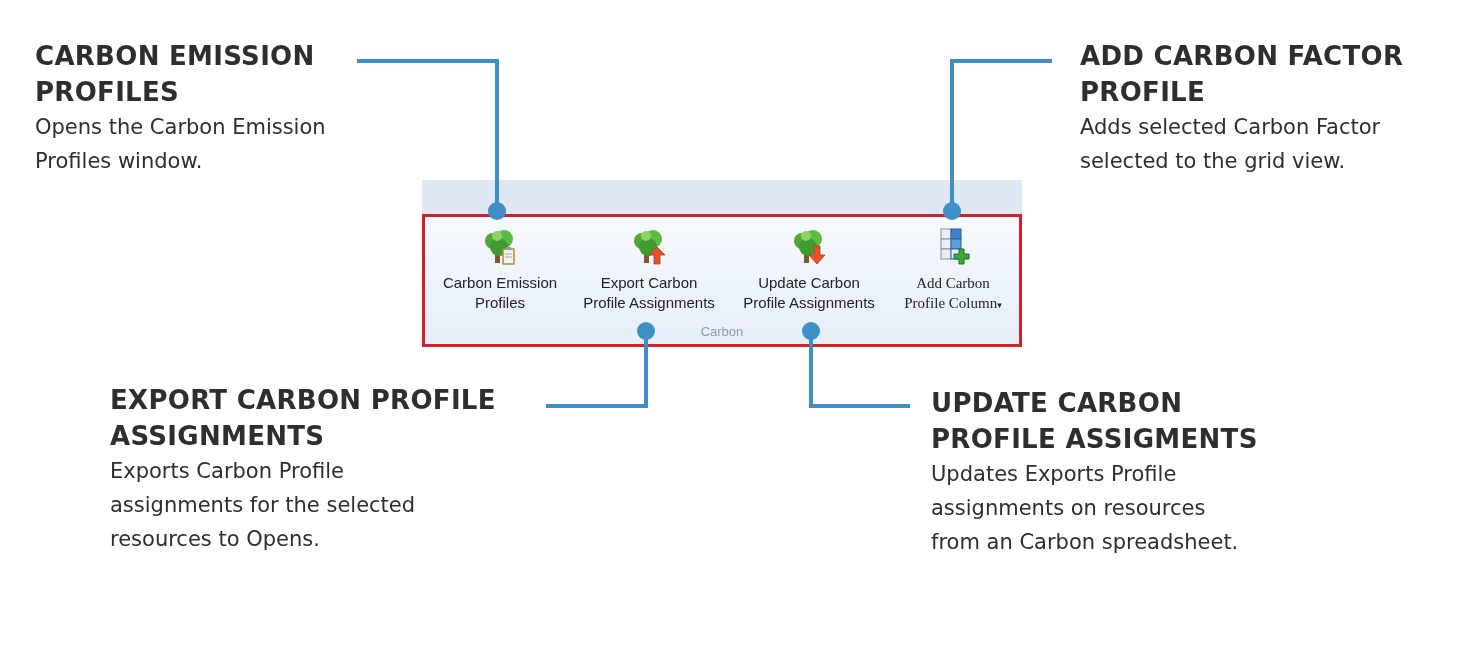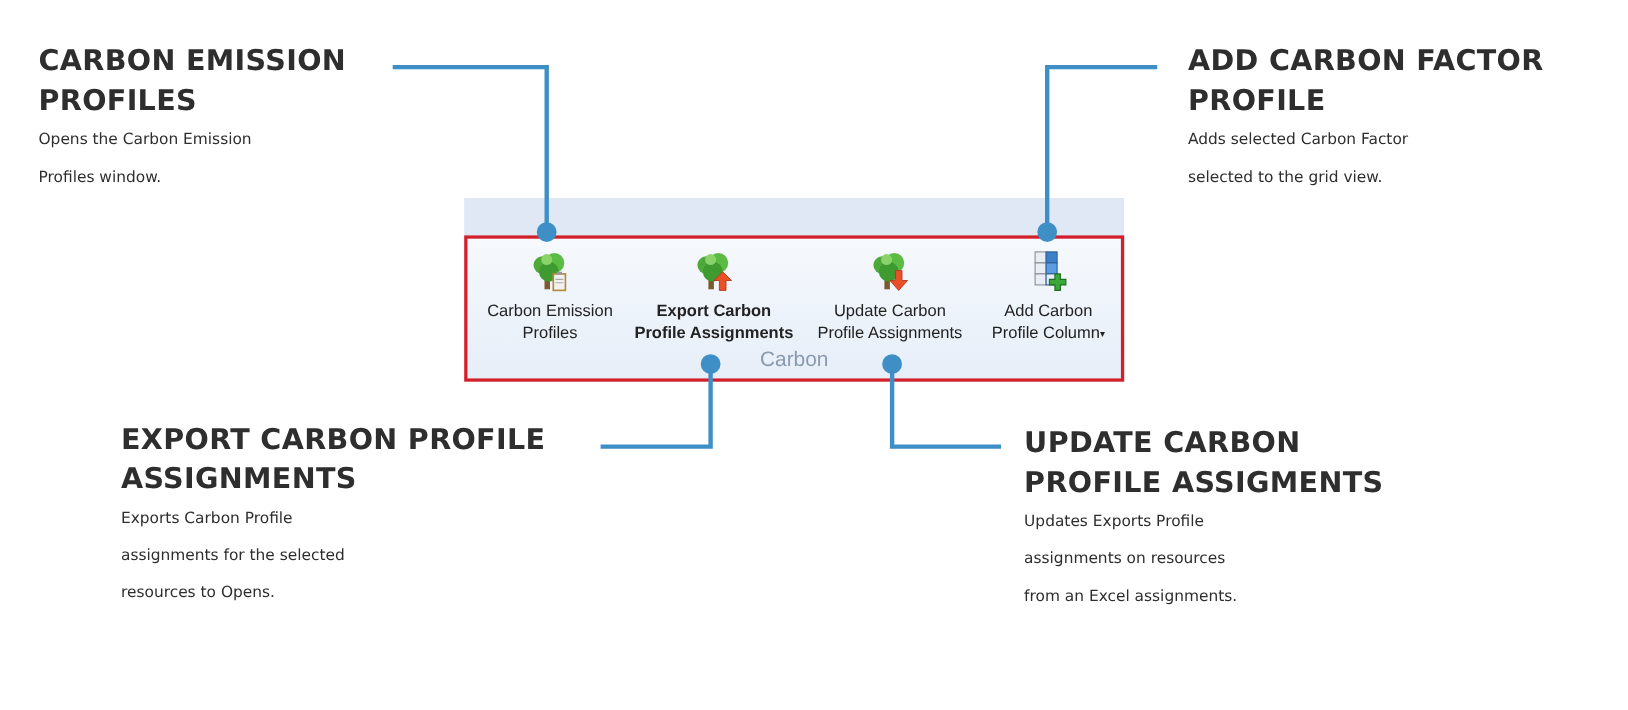--- a/index.html
+++ b/index.html
@@ -1,44 +1,44 @@
 <!DOCTYPE html>
 <html><head>
 <meta charset="utf-8">
 <style>
   html, body { margin:0; padding:0; background:#ffffff; }
   body { width:1480px; height:645px; position:relative; overflow:hidden;
          font-family:"Liberation Sans", sans-serif; color:#2b2b2b; }
   .callout { position:absolute; }
   .callout h2 { margin:0; font-family:"DejaVu Sans", sans-serif; font-weight:bold;
                 font-size:26px; line-height:36px; color:#2e2e2e; letter-spacing:0.3px; }
-  .callout p { margin:0; font-family:"DejaVu Sans", sans-serif; font-size:14px;
+  .callout p { margin:0; font-family:"DejaVu Sans", sans-serif; font-size:21px;
                line-height:34px; color:#2e2e2e; }
   #c1 { left:35px; top:38px; width:380px; }
   #c2 { left:1080px; top:38px; width:390px; }
   #c3 { left:110px; top:382px; width:440px; }
   #c4 { left:931px; top:385px; width:420px; }
 
   svg.lines { position:absolute; left:0; top:0; width:1480px; height:645px; pointer-events:none; }
 
   .ribbon-top { position:absolute; left:422px; top:180px; width:600px; height:36px; background:#dfe8f4; }
   .ribbon { position:absolute; left:422px; top:214px; width:600px; height:133px;
             box-sizing:border-box; border:3px solid #d1202a;
             background:linear-gradient(#f6f9fd, #e6eef8); }
   .rbtn { position:absolute; top:10px; text-align:center; font-size:15px; line-height:20px;
           color:#222; font-family:"Liberation Sans", sans-serif; cursor:pointer; }
   .rbtn .icon { display:block; margin:0 auto 6px auto; width:40px; height:40px; }
   .rbtn span.lbl { display:block; white-space:nowrap; }
   #b1 { left:9px; width:132px; }
-  #b2 { left:146px; width:156px;font-weight:bold; }
+  #b2 { left:146px; width:156px; }
   #b3 { left:306px; width:156px; }
-  #b4 { left:466px; width:124px; }
+  #b4 { left:466px; width:124px;font-family:Liberation Serif, serif; }
   .dd { font-size:9px; vertical-align:middle; }
   .group-label { position:absolute; left:0; right:0; bottom:5px; text-align:center;
-                 font-size:19px; color:#8a9bb0; }
+                 font-size:13px; color:#8a9bb0; }
 </style>
 </head>
 <body>
 
 <div class="callout" id="c1">
   <h2>
     <span>CARBON EMISSION</span><br>
     <span>PROFILES</span>
   </h2>
   <p>
@@ -71,21 +71,21 @@
 </div>
 
 <div class="callout" id="c4">
   <h2>
     <span>UPDATE CARBON</span><br>
     <span>PROFILE ASSIGMENTS</span>
   </h2>
   <p>
     <span>Updates Exports Profile</span><br>
     <span>assignments on resources</span><br>
-    <span>from an Excel assignments.</span>
+    <span>from an Carbon spreadsheet.</span>
   </p>
 </div>
 
 <div class="ribbon-top"></div>
 <div class="ribbon">
 
   <div class="rbtn" id="b1">
     <svg class="icon" viewBox="0 0 40 40">
       <rect x="15" y="22" width="5" height="14" fill="#7a5a2e"></rect>
       <circle cx="13" cy="14" r="8" fill="#4fa83a"></circle>

